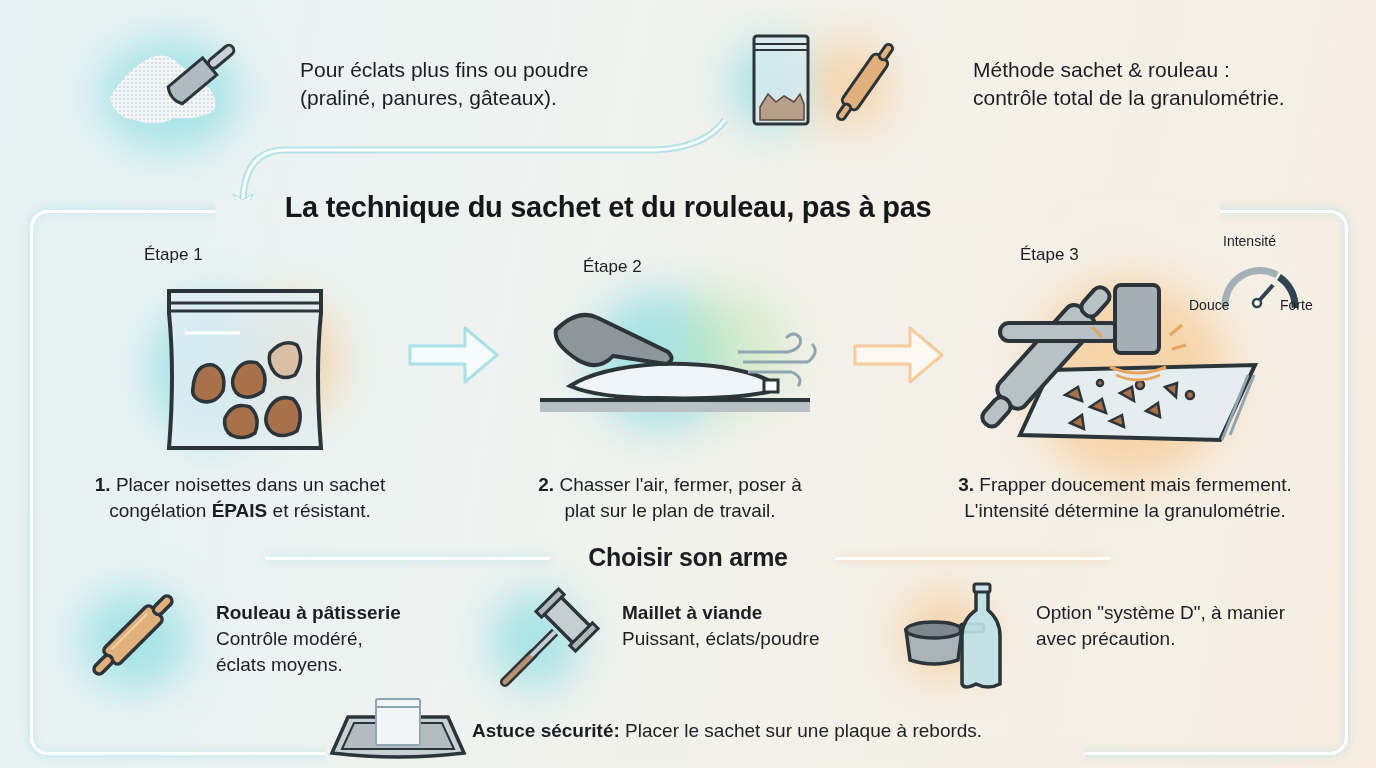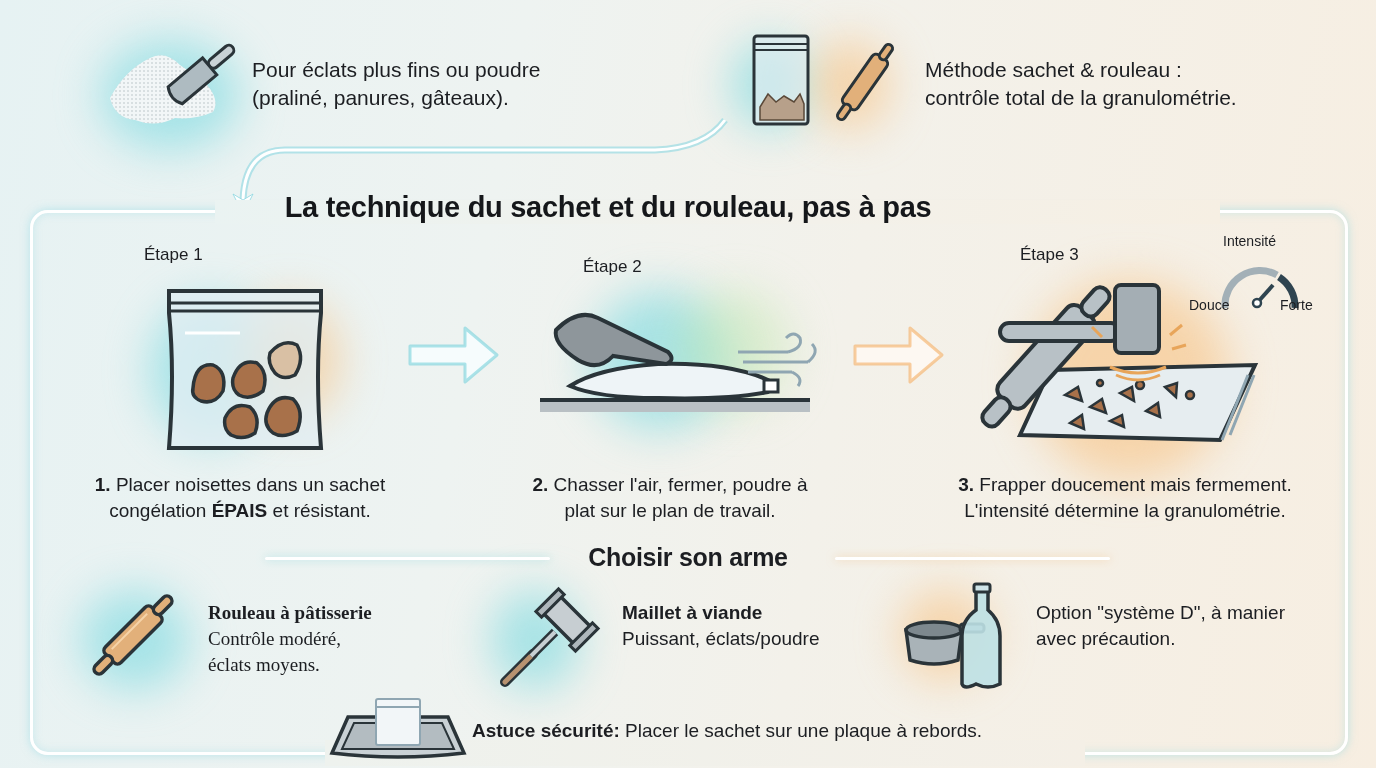--- a/index.html
+++ b/index.html
@@ -9,21 +9,21 @@
     color: #1c1e22;
     background: linear-gradient(100deg, #e6f2f3 0%, #eef3f1 35%, #f3f1ea 60%, #f7eee1 100%);
     position: relative;
   }
   .abs { position: absolute; }
   .glow { position: absolute; border-radius: 50%; filter: blur(22px); pointer-events: none; }
   .glow.teal { background: rgba(110, 215, 222, 0.55); }
   .glow.orange { background: rgba(248, 190, 120, 0.55); }
   .glow.green { background: rgba(190, 230, 170, 0.45); }
 
-  .intro-text { font-size: 21px; line-height: 28px; color: #1c1e22; }
+  .intro-text { font-size: 21px; line-height: 28px; color: #1c1e22; margin-left: 48px; }
 
   .frame {
     position: absolute; left: 30px; top: 210px; width: 1318px; height: 545px;
     border: 3px solid #ffffff; border-radius: 18px;
     box-shadow: 0 0 10px rgba(140, 215, 225, 0.55), inset 0 0 8px rgba(140, 215, 225, 0.35);
   }
 
   .main-title {
     position: absolute; left: 0; width: 1216px; top: 191px; text-align: center;
     font-size: 29px; font-weight: bold; letter-spacing: -0.3px; color: #15171a;
@@ -151,21 +151,21 @@
       <line x1="200" y1="52" x2="250" y2="52"></line>
       <path d="M250 52 Q265 48 262 38 Q256 30 248 38"></path>
       <line x1="205" y1="62" x2="270" y2="62"></line>
       <path d="M270 62 Q282 52 274 44"></path>
       <line x1="210" y1="72" x2="254" y2="72"></line>
       <path d="M254 72 Q266 78 260 86"></path>
     </g>
   </svg>
 </div>
 <div class="step-text" style="left:500px;top:472px;width:340px;">
-  <div><b>2.</b> <span>Chasser l'air, fermer, poudre à</span></div>
+  <div><b>2.</b> <span>Chasser l'air, fermer, poser à</span></div>
   <div>plat sur le plan de travail.</div>
 </div>
 
 <div class="abs" style="left:850px;top:320px;width:100px;height:70px;">
   <svg width="100" height="70" viewBox="0 0 100 70">
     <path d="M5 26 L60 26 L60 8 L92 35 L60 62 L60 44 L5 44 Z" fill="#fdf8f2" stroke="rgba(245,175,100,0.6)" stroke-width="3" stroke-linejoin="round"></path>
   </svg>
 </div>
 
 <div class="step-title" style="left:1020px;top:245px;">Étape 3</div>
@@ -225,21 +225,21 @@
 <div class="abs" style="left:78px;top:580px;width:110px;height:110px;">
   <svg width="110" height="110" viewBox="0 0 110 110">
     <g transform="rotate(-45 55 55)">
       <rect x="22" y="44" width="66" height="22" rx="5" fill="#e2b07a" stroke="#2a3439" stroke-width="3.5"></rect>
       <line x1="30" y1="50" x2="80" y2="50" stroke="#f6d3a8" stroke-width="2"></line>
       <rect x="2" y="50" width="22" height="10" rx="5" fill="#e2b07a" stroke="#2a3439" stroke-width="3.5"></rect>
       <rect x="86" y="50" width="22" height="10" rx="5" fill="#e2b07a" stroke="#2a3439" stroke-width="3.5"></rect>
     </g>
   </svg>
 </div>
-<div class="abs" style="left:208px;top:600px;font-family:Liberation Serif, serif;">
+<div class="abs" style="left:216px;top:600px;">
   <div class="tool-name">Rouleau à pâtisserie</div>
   <div class="tool-desc">Contrôle modéré,</div>
   <div class="tool-desc">éclats moyens.</div>
 </div>
 
 <div class="abs" style="left:495px;top:582px;width:110px;height:110px;">
   <svg width="110" height="110" viewBox="0 0 110 110">
     <line x1="10" y1="100" x2="38" y2="72" stroke="#2a3439" stroke-width="10" stroke-linecap="round"></line>
     <line x1="10" y1="100" x2="38" y2="72" stroke="#b89270" stroke-width="5" stroke-linecap="round"></line>
     <line x1="36" y1="74" x2="60" y2="50" stroke="#2a3439" stroke-width="9"></line>

